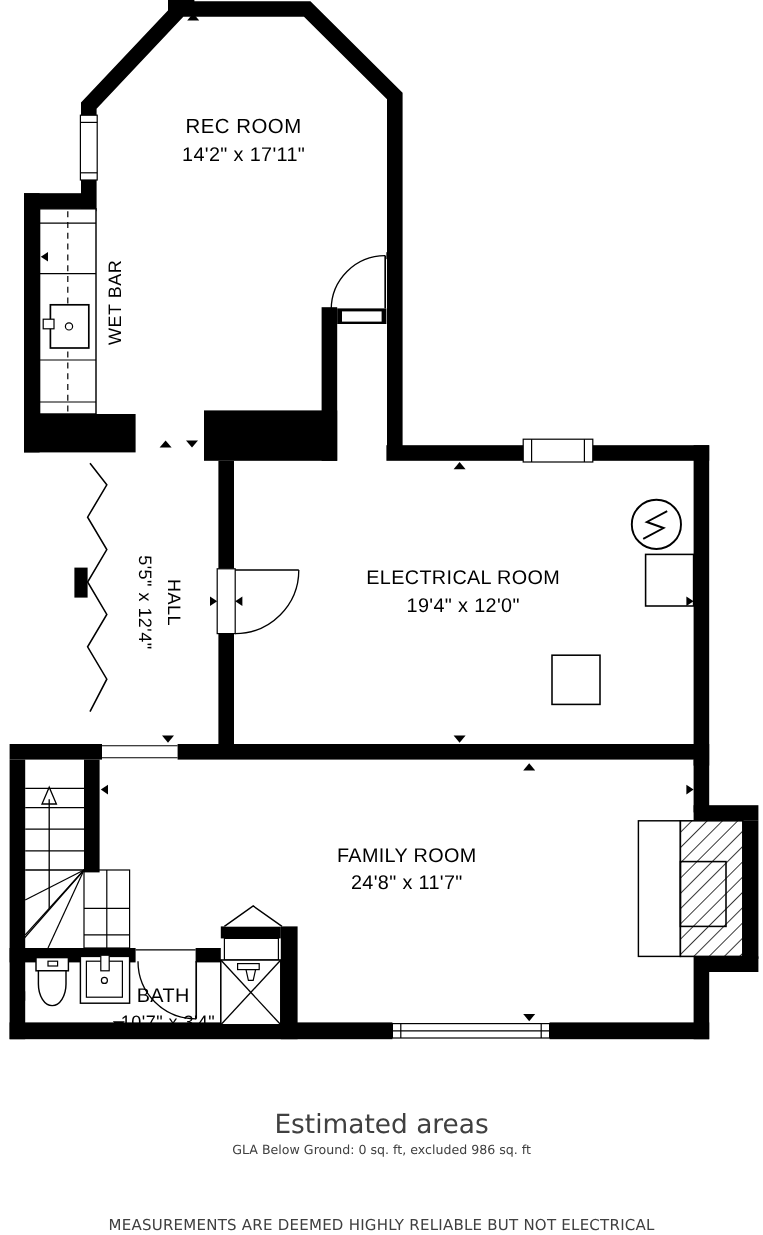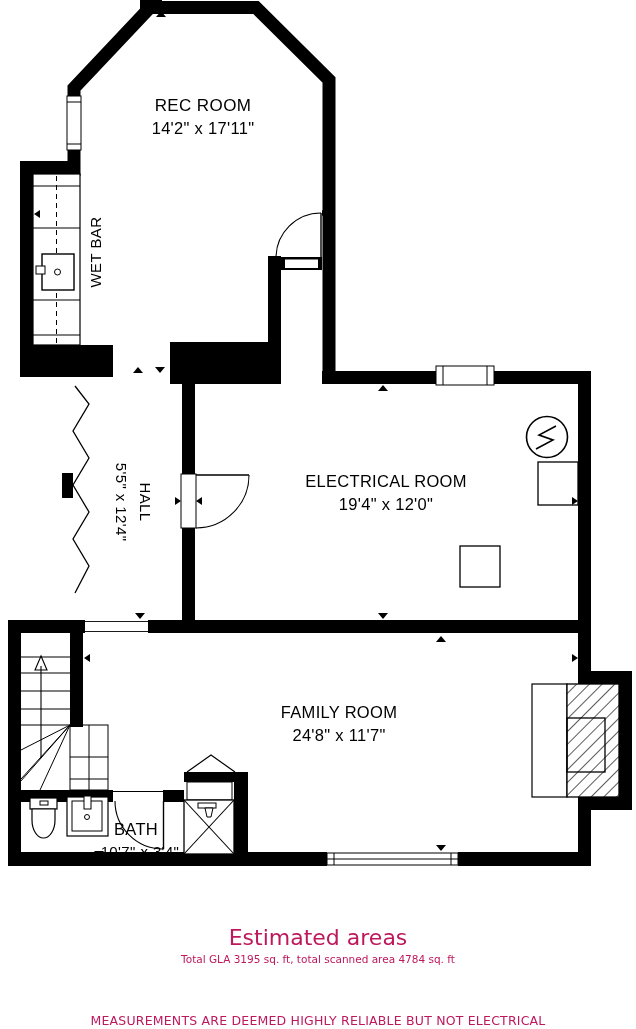--- a/index.html
+++ b/index.html
@@ -2,21 +2,21 @@
 <html><head>
 <meta charset="utf-8">
 <style>
   html,body{margin:0;padding:0;background:#ffffff;}
   body{width:636px;height:1029px;position:relative;font-family:"Liberation Sans",sans-serif;overflow:hidden;}
   #plan-wrap{position:absolute;left:0;top:0;width:544px;height:912px;}
   svg text{fill:#000;}
   .room-name{font-size:17px;letter-spacing:.4px;}
   .room-dims{font-size:16.5px;letter-spacing:.3px;}
   .room-name-sm{font-size:15px;letter-spacing:.4px;}
-  .bottom-text{position:absolute;left:0;width:636px;text-align:center;color:#be185d;}
+  .bottom-text{position:absolute;left:0;width:636px;text-align:center;color:#404040;}
   #summary-title{top:925px;font-family:"DejaVu Sans",sans-serif;font-size:22px;line-height:26px;}
   #summary-lines{top:954px;font-family:"DejaVu Sans",sans-serif;font-size:10.5px;line-height:11.4px;}
   #disclaimer{top:1013px;font-family:"DejaVu Sans",sans-serif;font-size:12.5px;letter-spacing:.2px;}
 </style>
 </head>
 <body>
 
 <div id="plan-wrap">
 <svg width="636" height="912" viewBox="0 0 636 912" xmlns="http://www.w3.org/2000/svg">
   <defs>
@@ -232,16 +232,16 @@
 
     <text x="136" y="835" text-anchor="middle" class="room-dims">BATH</text>
     <text x="140" y="857" text-anchor="middle" class="room-name-sm">10'7" x 3'4"</text>
   </g>
 </svg>
 </div>
 
 <div id="summary-title" class="bottom-text">Estimated areas</div>
 
 <div id="summary-lines" class="bottom-text">
-  <div>Total GLA 3195 sq. ft, total scanned area 4784 sq. ft</div>
+  <div>GLA Below Ground: 0 sq. ft, excluded 986 sq. ft</div>
 </div>
 
 <div id="disclaimer" class="bottom-text">MEASUREMENTS ARE DEEMED HIGHLY RELIABLE BUT NOT ELECTRICAL</div>
 
 </body></html>

